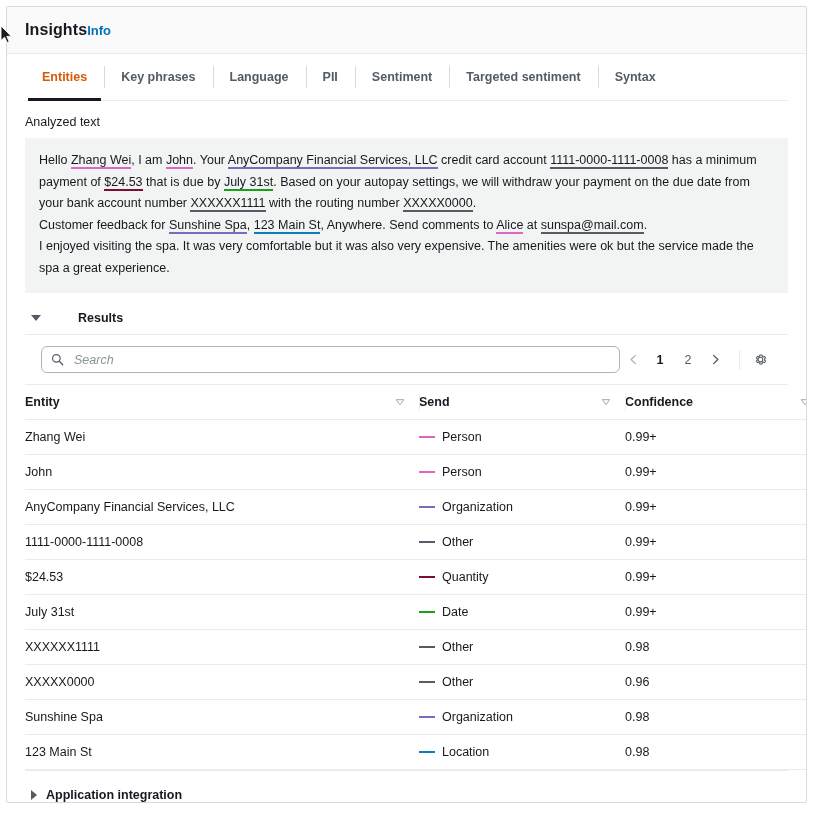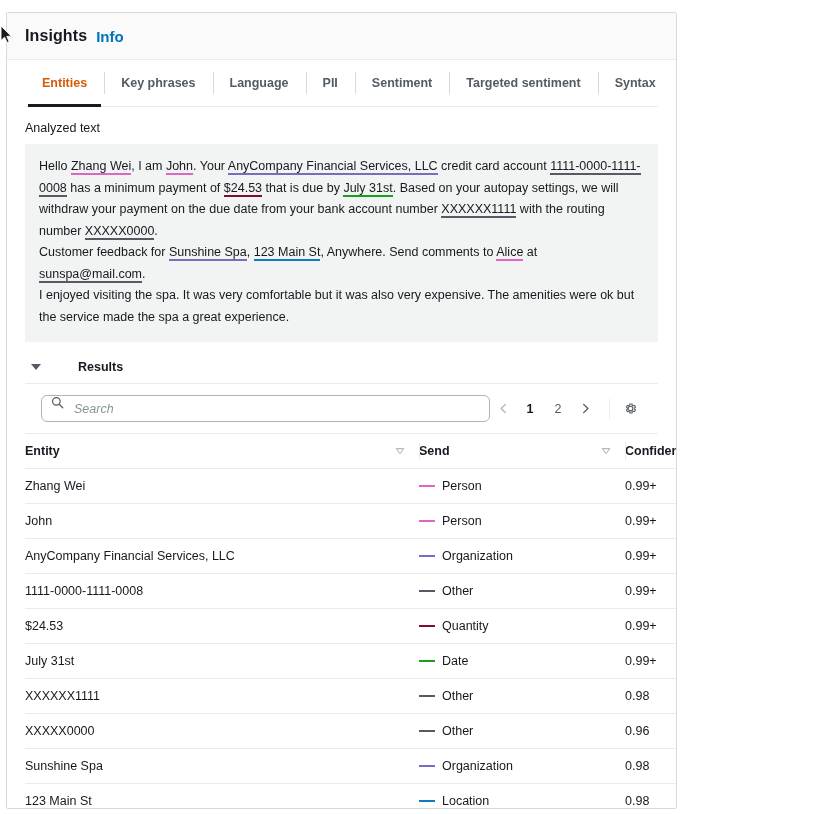--- a/index.html
+++ b/index.html
@@ -23,22 +23,22 @@
     position: absolute;
     left: 1px; top: 26px;
     width: 12px; height: 18px;
     z-index: 50;
     pointer-events: none;
   }
 
   
   .container {
     position: absolute;
-    left: 6px; top: 12px;
-    width: 671px;
+    left: 6px; top: 6px;
+    width: 801px;
     height: 797px;
     background: #ffffff;
     border: 1px solid #d5dbdb;
     border-radius: 2px;
     overflow: hidden;
   }
 
   
   .header {
     height: 47px;
@@ -48,24 +48,23 @@
     align-items: center;
     padding: 0 18px;
   }
   .header-title {
     font-size: 16px;
     font-weight: bold;
     color: #16191f;
     letter-spacing: 0.1px;
   }
   .header-info {
-    font-size: 15px;
+    font-size: 13px;
     font-weight: bold;
     color: #0073bb;
-    margin-left: 9px;
     cursor: pointer;
   }
 
   
   .tabs-wrap {
     position: relative;
     padding: 0 18px;
     background: #ffffff;
   }
   .tabs {
@@ -177,20 +176,21 @@
     padding: 11px 16px 11px 16px;
     border-bottom: 1px solid #e9ebed;
   }
 
   .search-box {
     flex: 1;
     height: 27px;
     border: 1px solid #aab7b8;
     border-radius: 6px;
     display: flex;
+    align-items: center;
     padding: 0 9px;
     background: #ffffff;
     max-width: 583px;
   }
   .search-icon { margin-right: 8px; display: flex; }
   .search-input {
     border: none;
     outline: none;
     flex: 1;
     font-size: 12.5px;

